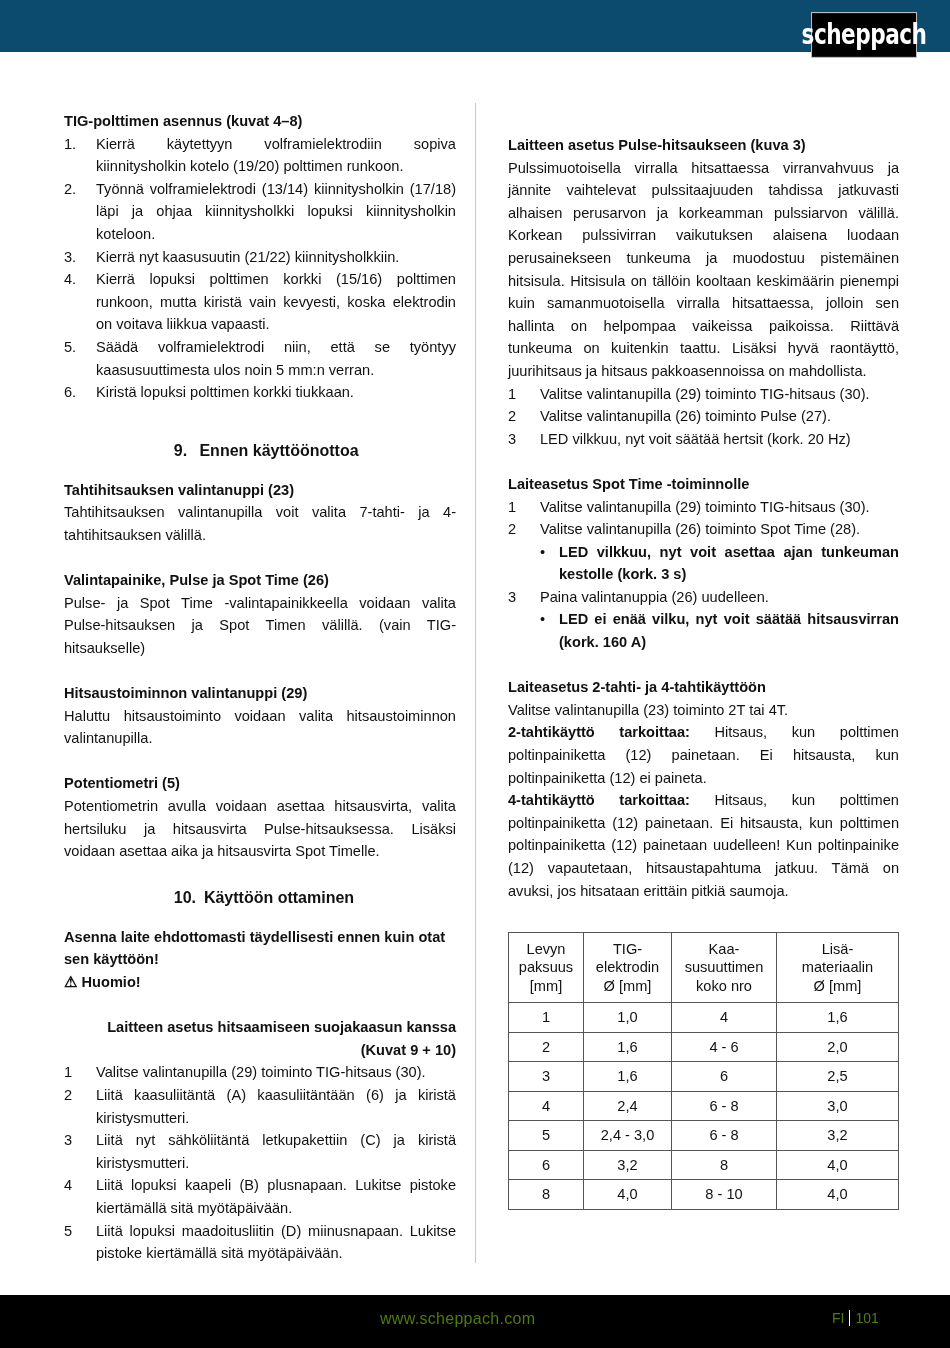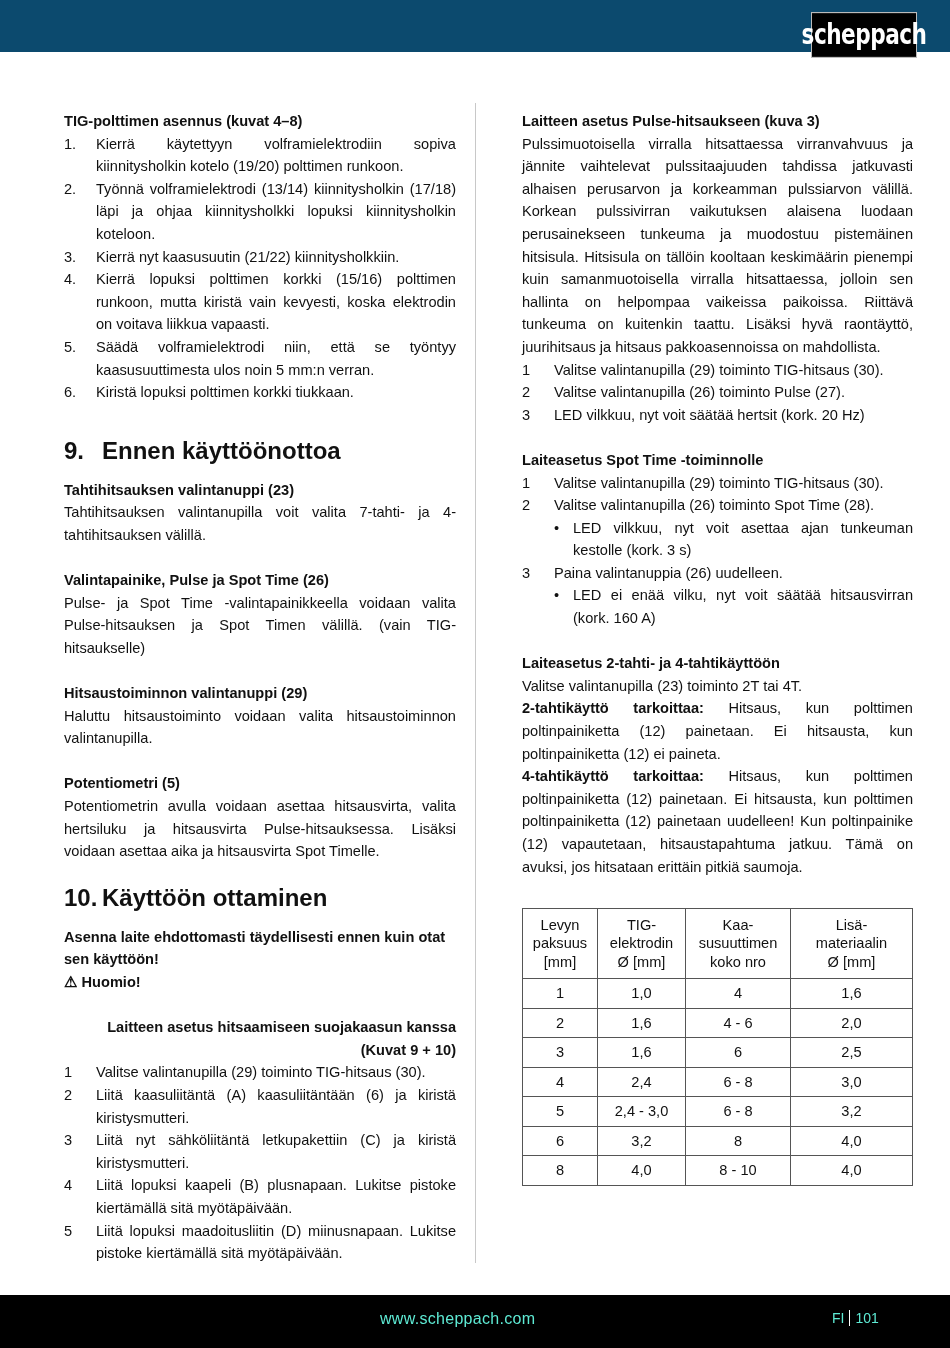--- a/index.html
+++ b/index.html
@@ -1,38 +1,38 @@
 <!DOCTYPE html>
 <html><head>
 <meta charset="utf-8">
 <style>
   html, body { margin:0; padding:0; }
   body { width:950px; height:1348px; position:relative; background:#ffffff; font-family:"Liberation Sans", sans-serif; color:#111; overflow:hidden; }
   .topband { position:absolute; left:0; top:0; width:950px; height:52px; background:#0c4a6e; }
   .logo { position:absolute; left:811px; top:15px; width:106px; height:40px; background:#000; color:#fff; display:flex; align-items:center; justify-content:center; font-family:"DejaVu Sans Condensed","DejaVu Sans", sans-serif; font-weight:bold; font-size:24px; letter-spacing:-0.5px; transform:scaleY(1.15); border:1px solid #bbb; box-sizing:border-box; }
   .col { position:absolute; top:110px; font-size:14.6px; line-height:22.6px; }
   .col.left { left:64px; width:392px; }
-  .col.right { left:522px; width:391px; }
+  .col.right { left:508px; width:391px;margin-top:24px; }
   .divider { position:absolute; left:475px; top:103px; width:1px; height:1160px; background:#c8c8c8; }
   p { margin:0; text-align:justify; }
   .bold { font-weight:bold; }
-  .h2 { font-size:24px; font-weight:bold; line-height:26px; margin:0; }
+  .h2 { font-size:16px; font-weight:bold; line-height:26px; margin:0;text-align:center; }
   .h2 .num { display:inline-block; width:38px; }
   .item { display:flex; text-align:justify; }
   .item .n { flex:0 0 32px; }
   .item .t { flex:1; text-align:justify; }
   .bullet { display:flex; padding-left:32px; }
   .bullet .b { flex:0 0 19px; text-align:left; padding-left:0px; }
-  .bullet .t { flex:1; text-align:justify; }
+  .bullet .t { flex:1; text-align:justify;font-weight:bold; }
   .gap { height:22.6px; }
   table { border-collapse:collapse; width:391px; margin-top:0; font-size:14.6px; }
   td, th { border:1px solid #555; text-align:center; font-weight:normal; padding:0; }
   th { height:69px; line-height:18.5px; vertical-align:middle; }
   td { height:28.5px; }
-  .footer { position:absolute; left:0; top:1295px; width:950px; height:53px; background:#000; color:#5eead4; }
+  .footer { position:absolute; left:0; top:1295px; width:950px; height:53px; background:#000; color:#4d7c0f; }
   .footer .url { position:absolute; left:380px; top:15px; font-size:16px; letter-spacing:0.3px; }
   .footer .page { position:absolute; left:832px; top:15px; font-size:14px; }
   .footer .sep { display:inline-block; width:1px; height:16px; background:#fff; vertical-align:-3px; margin:0 5px; }
   .warn { display:inline-block; font-size:15px; }
 </style>
 </head>
 <body>
 
 <div class="topband">
   <div class="logo">scheppach</div>

